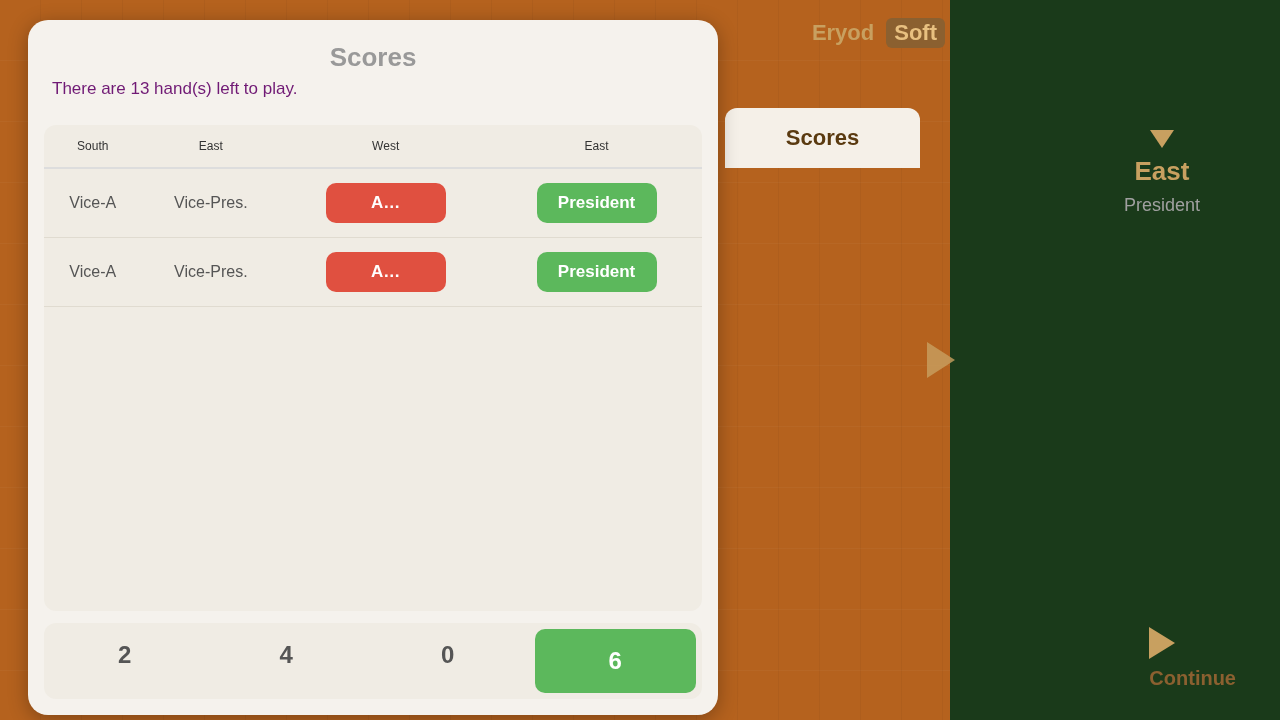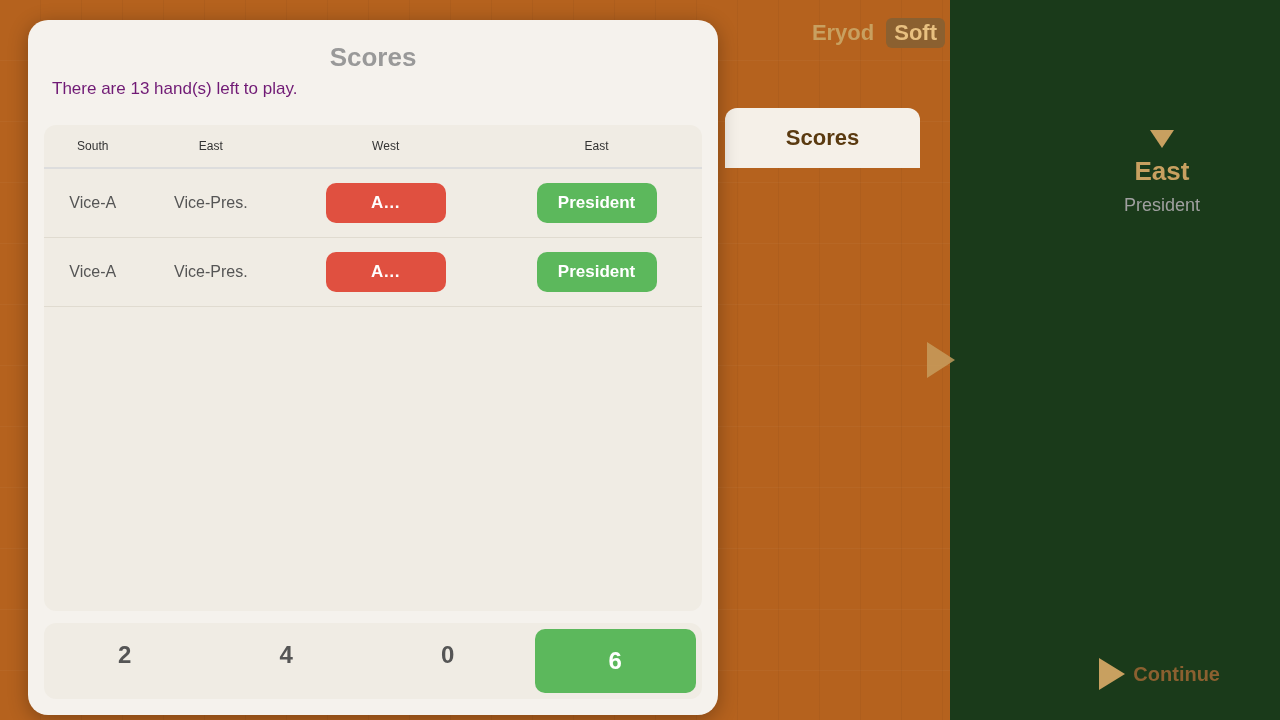--- a/index.html
+++ b/index.html
@@ -120,24 +120,24 @@
 
     .east-role {
       font-size: 18px;
       color: #a0a0a0;
     }
 
     
     .continue-area {
       position: absolute;
       bottom: 30px;
-      right: 60px;
-      display: flex;
-      flex-direction: row;
-      align-items: center;
+      right: 44px;
+      display: flex;
+      flex-direction: column;
+      align-items: flex-start;
       gap: 8px;
     }
 
     .continue-play-icon {
       width: 0;
       height: 0;
       border-top: 16px solid transparent;
       border-bottom: 16px solid transparent;
       border-left: 26px solid #c8a060;
     }

